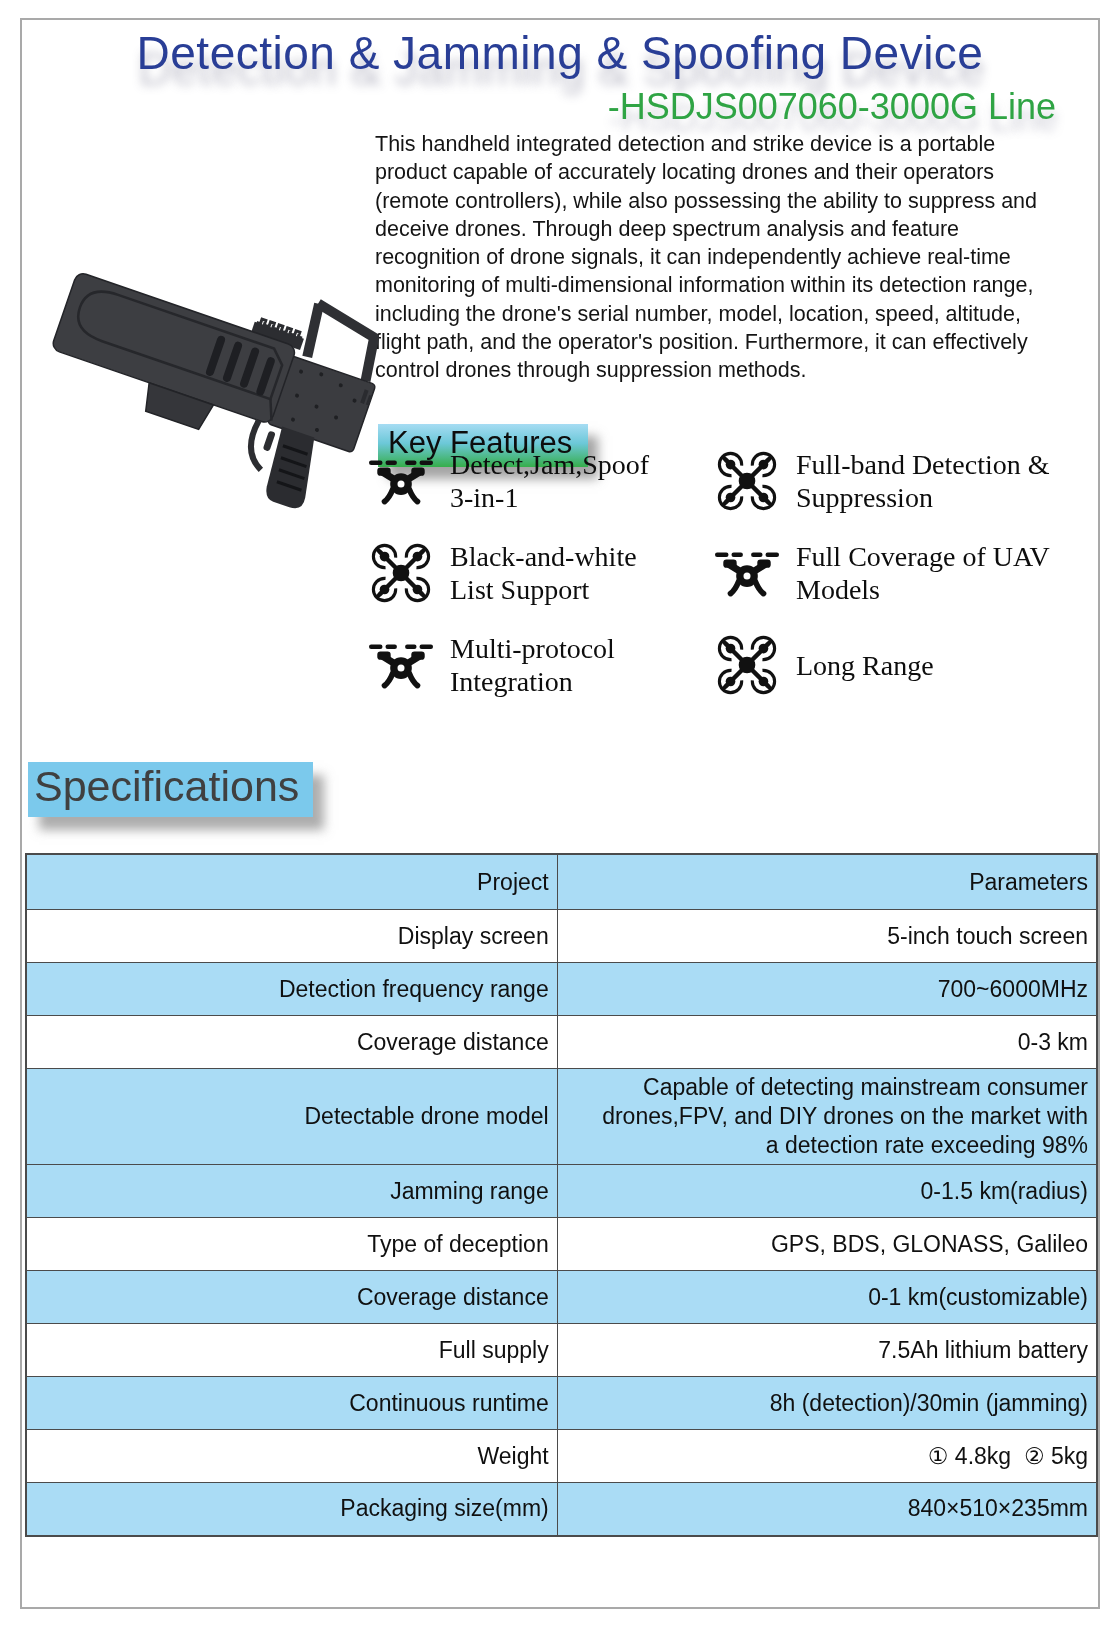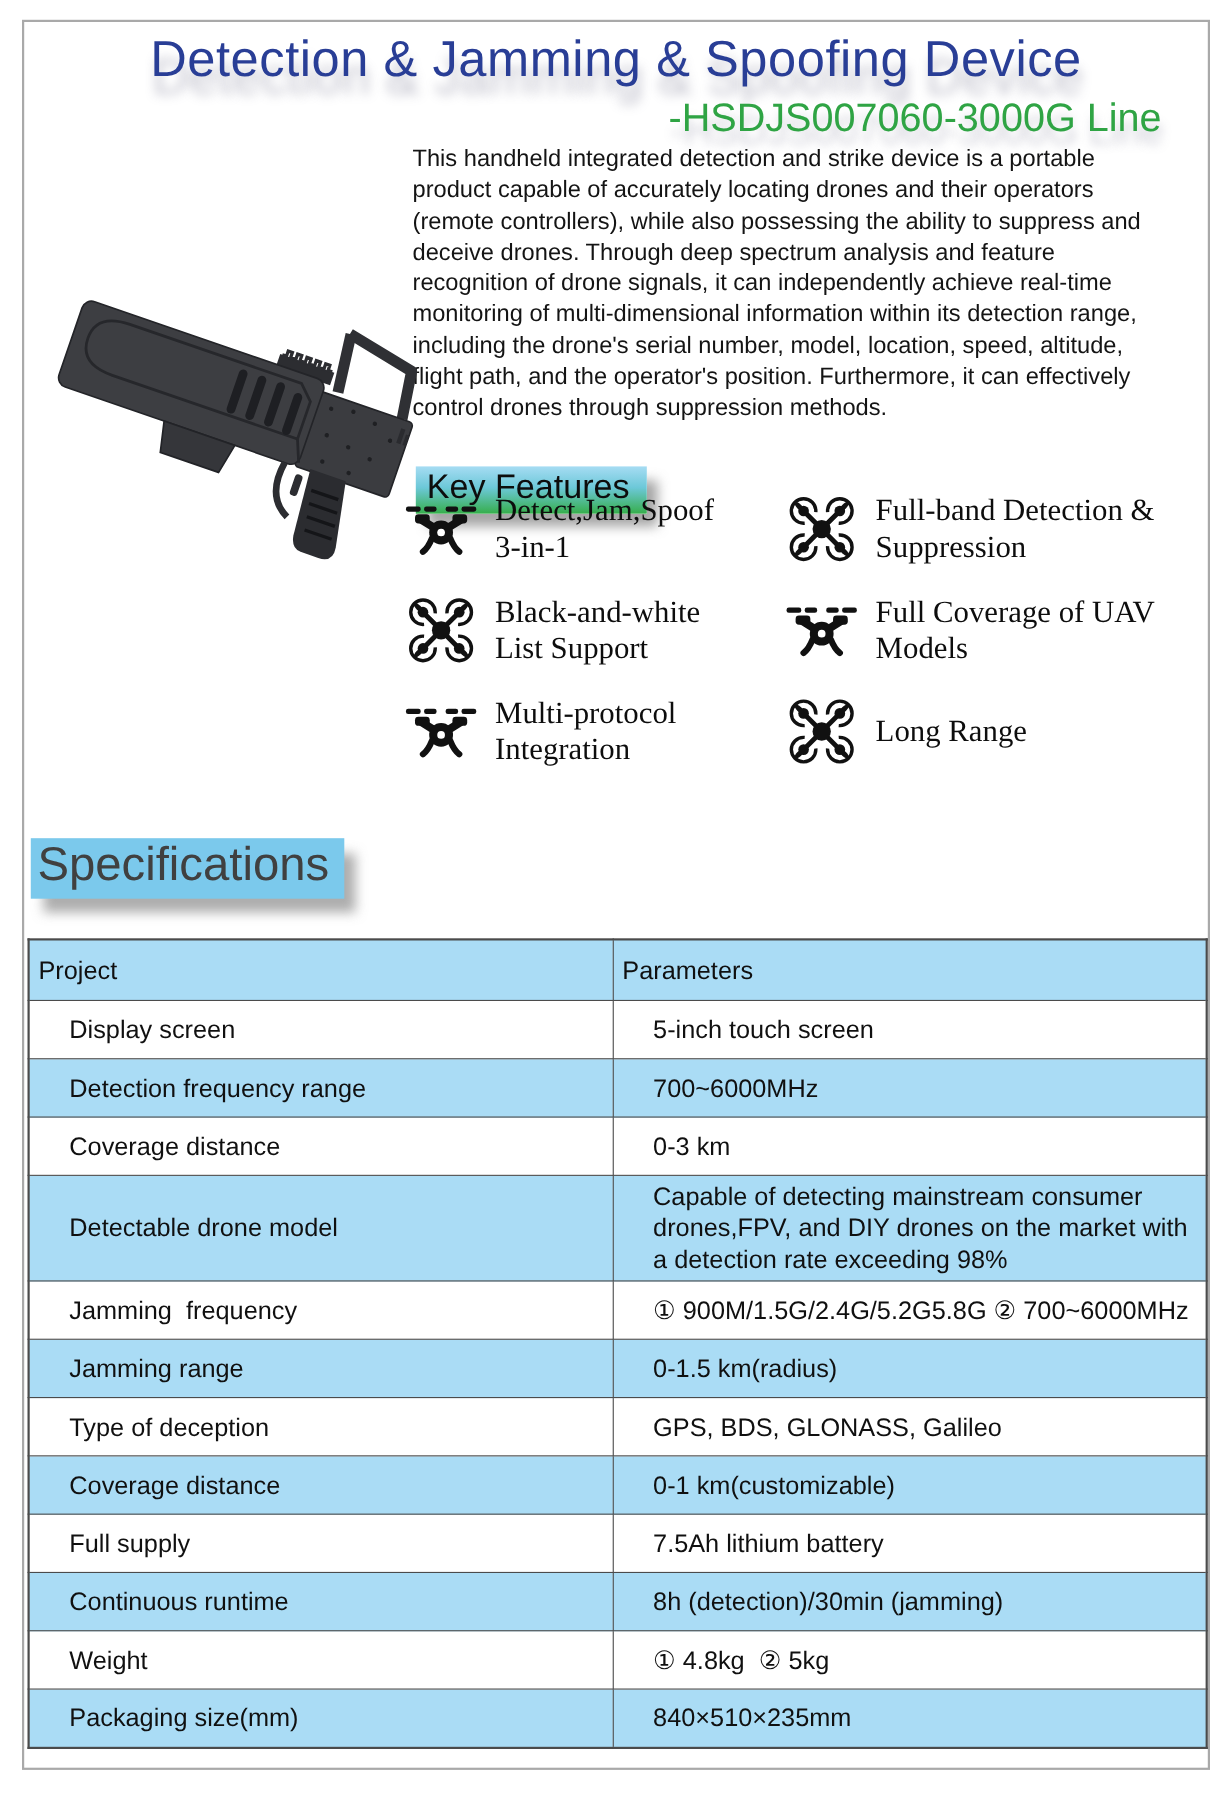--- a/index.html
+++ b/index.html
@@ -36,21 +36,21 @@
   .feature:nth-child(even) .feature-label{width:266px;}
 
   
   .spec-badge{position:absolute;left:28px;top:762px;display:inline-block;
          font-size:43px;padding:0 14px 6px 6px;color:#404040;background:#7bc9ec;
          box-shadow:11px 13px 10px rgba(105,105,105,0.55);}
   table.spec{position:absolute;left:25px;top:853px;width:1073px;
          border-collapse:collapse;font-size:23px;color:#101010;
          border:2px solid #4b4b4b;}
   table.spec th,table.spec td{border:1.5px solid #4b4b4b;padding:4px 8px;
-         text-align:left;font-weight:normal;vertical-align:middle;
+         text-align:right;font-weight:normal;vertical-align:middle;
          line-height:29px;white-space:pre-wrap;}
   table.spec th{height:46px;}
   table.spec td{height:53px;box-sizing:border-box;padding-left:36px;}
   table.spec col.c1{width:49.6%;}
   tr.blue th,tr.blue td{background:#aadcf5;}
   td.ind1,th.ind1{padding-left:24px;}
   td.ind2,th.ind2{padding-left:40px;}
   td.tall{height:auto;}
 
   svg{display:block;}
@@ -236,24 +236,20 @@
         <td>700~6000MHz</td>
       </tr>
       <tr>
         <td>Coverage distance</td>
         <td>0-3 km</td>
       </tr>
       <tr class="blue">
         <td>Detectable drone model</td>
         <td class="tall">Capable of detecting mainstream consumer drones,FPV, and DIY drones on the market with a detection rate exceeding 98%</td>
       </tr>
-      <tr>
-        <td class="ind1">Jamming  frequency</td>
-        <td>① 900M/1.5G/2.4G/5.2G5.8G ② 700~6000MHz</td>
-      </tr>
       <tr class="blue">
         <td class="ind1">Jamming range</td>
         <td class="ind1">0-1.5 km(radius)</td>
       </tr>
       <tr>
         <td class="ind2">Type of deception</td>
         <td class="ind2">GPS, BDS, GLONASS, Galileo</td>
       </tr>
       <tr class="blue">
         <td class="ind2">Coverage distance</td>

